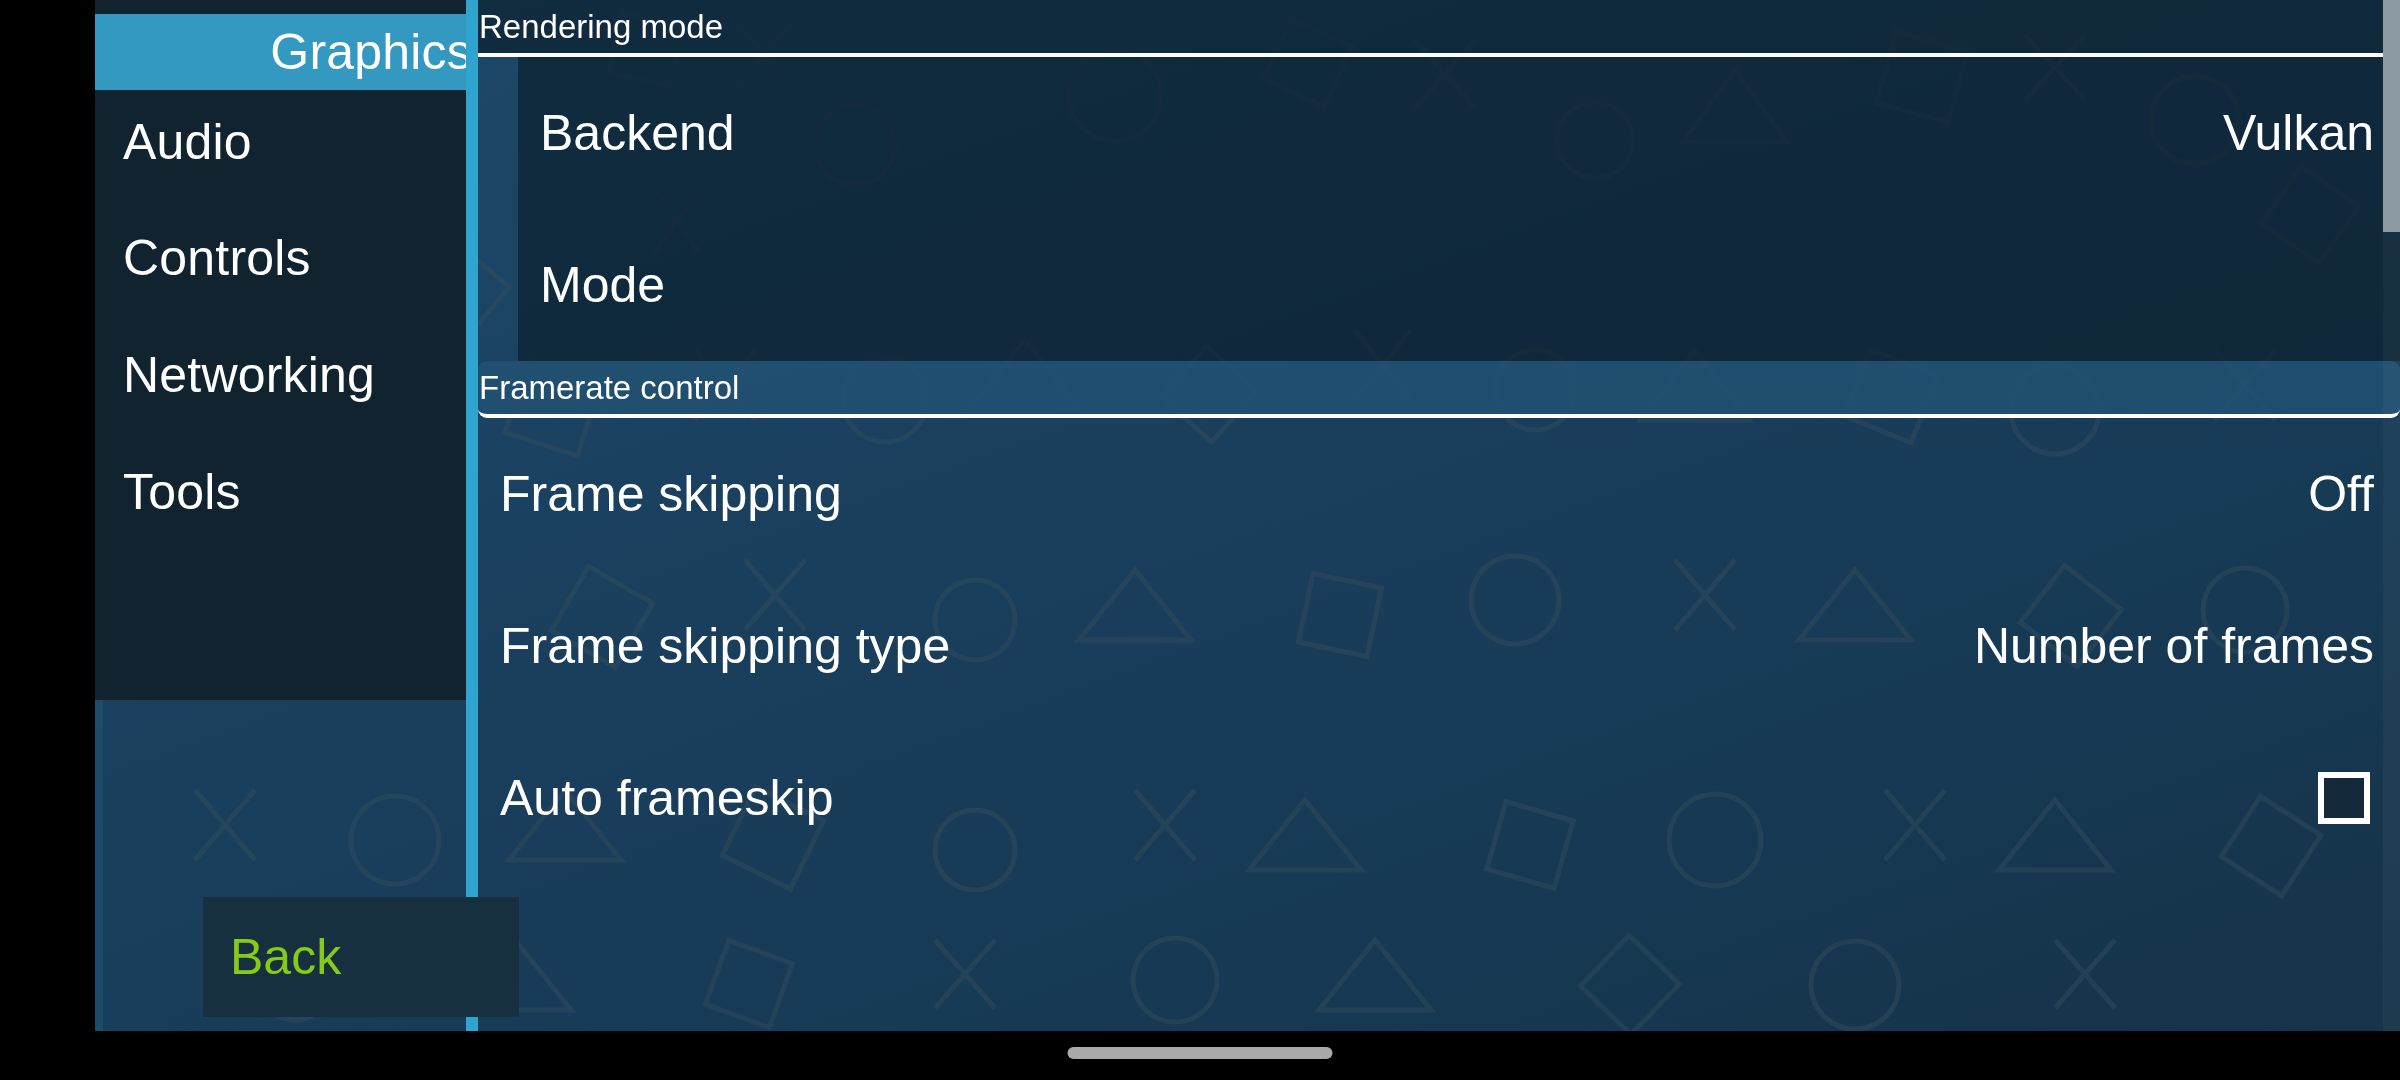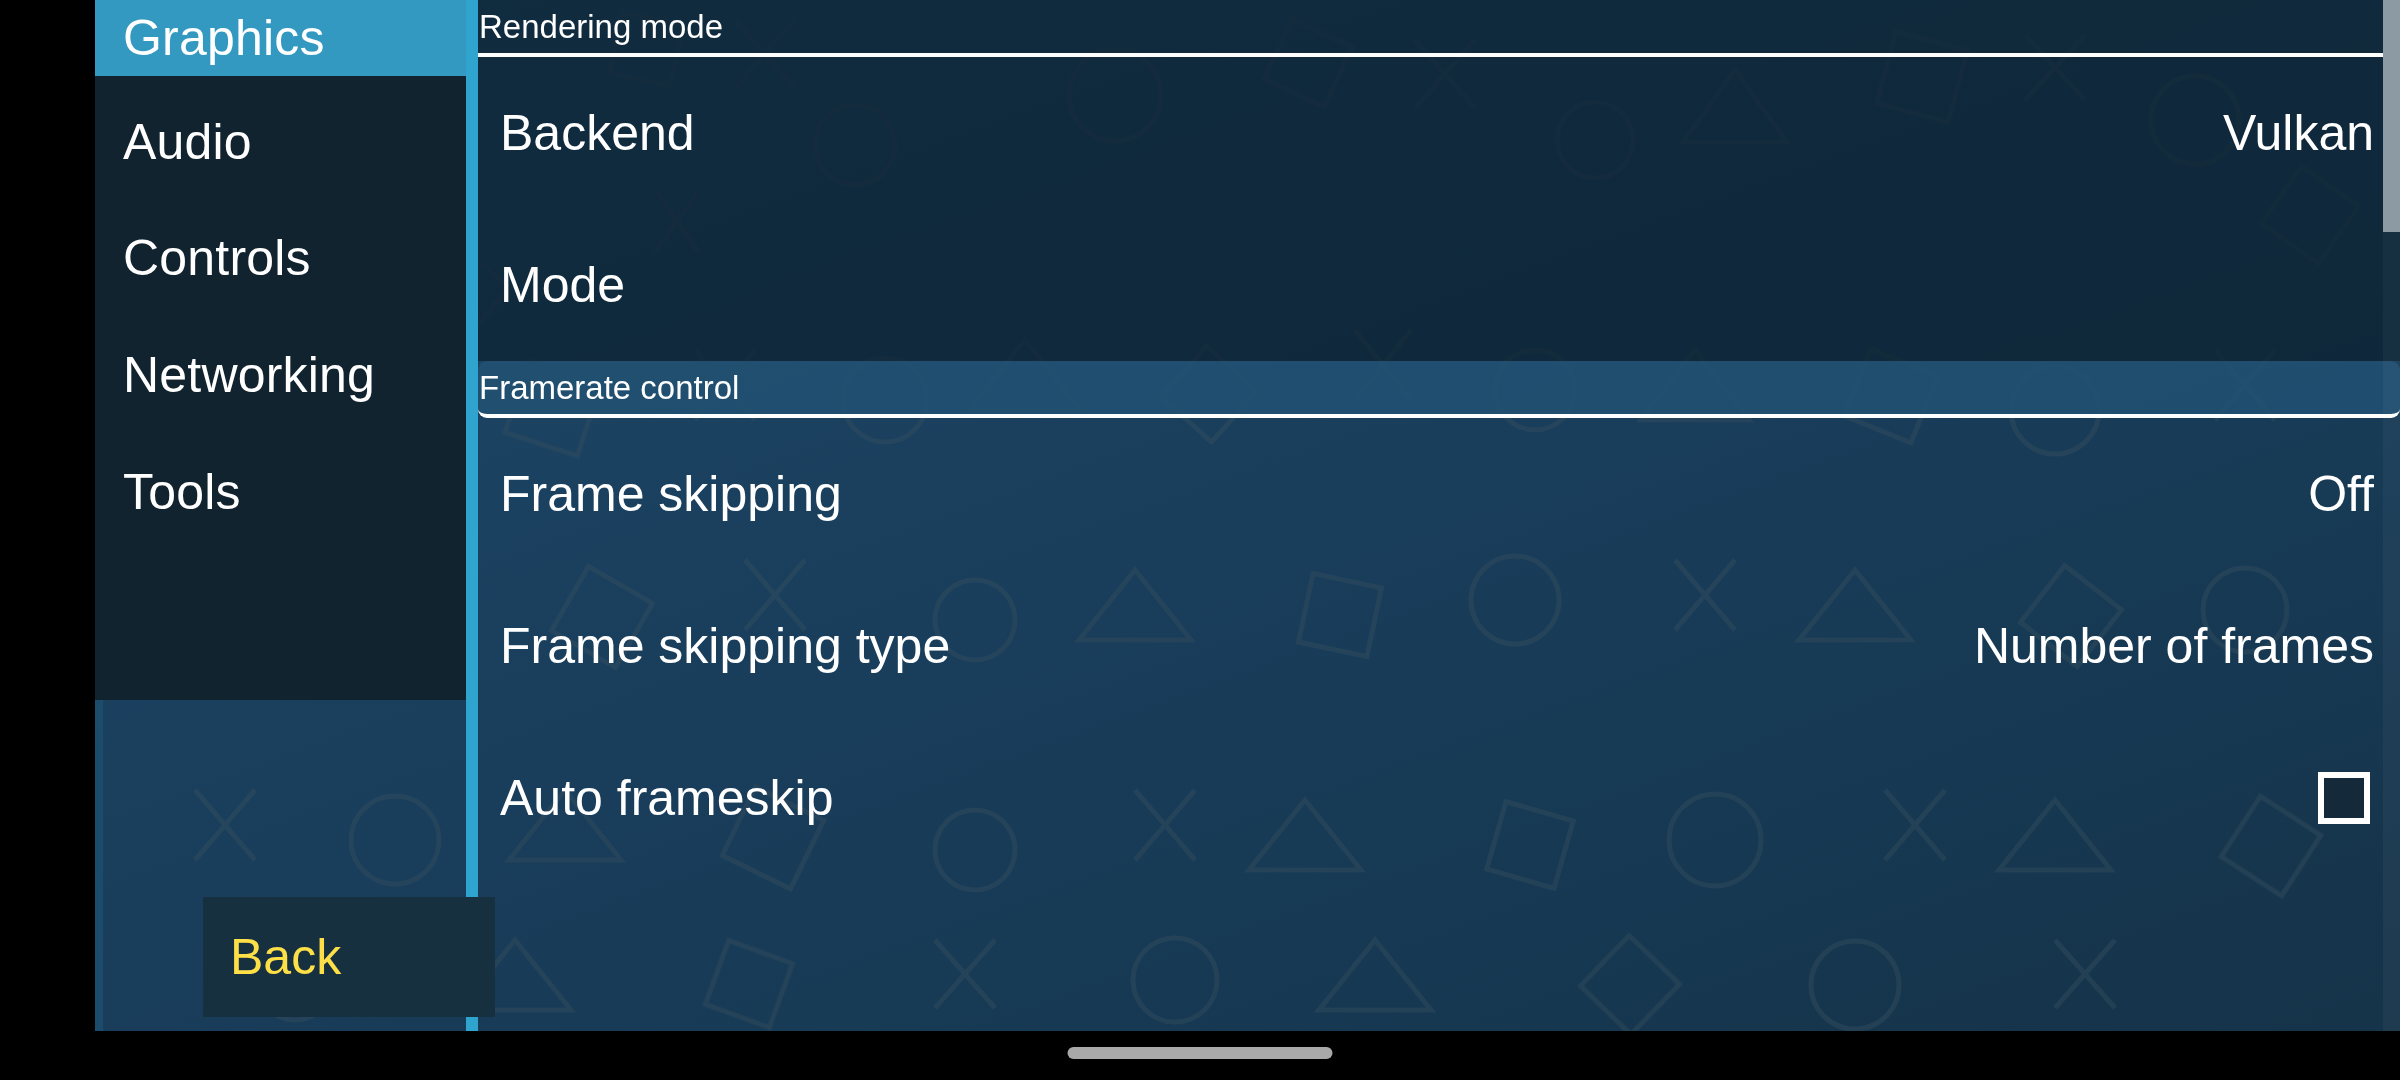--- a/index.html
+++ b/index.html
@@ -90,28 +90,28 @@
     left: 0;
     width: 377px;
     padding-left: 28px;
   }
 
   
   .back-button {
     position: absolute;
     left: 108px;
     top: 897px;
-    width: 292px;
+    width: 316px;
     height: 120px;
     background: #17303f;
     display: flex;
     align-items: center;
     padding-left: 27px;
     box-sizing: border-box;
-    color: #fde047;
+    color: #84cc16;
     font-size: 50px;
     z-index: 7;
   }
 
   
   .content {
     position: absolute;
     left: 383px; top: 0;
     width: 1922px; height: 1031px;
     overflow: hidden;
@@ -125,21 +125,21 @@
     padding-left: 1px;
     display: flex;
     align-items: center;
     color: #ffffff;
     font-size: 33px;
     border-bottom: 4px solid #ffffff;
   }
   .section-header.dark  { background: rgba(12,33,47,0.72); }
   .section-header.light { background: rgba(33,81,115,0.85); border-radius: 9px; }
 
-  .group-dark  { background: rgba(11,31,45,0.70); }
+  .group-dark  { background: rgba(11,31,45,0.70); margin-left: 40px; }
   .group-light { background: rgba(0,0,0,0.0); }
 
   .setting-row {
     position: relative;
     height: 152px;
     display: flex;
     align-items: center;
     justify-content: space-between;
     box-sizing: border-box;
     padding: 0 26px 0 22px;
@@ -285,21 +285,21 @@
         <rect x="1500" y="950" width="70" height="70" transform="rotate(44 1535 985)"></rect>
         <circle cx="1760" cy="985" r="44"></circle>
         <path d="M1960 940 L2020 1008 M2020 940 L1960 1008"></path>
       </g>
     </svg>
 
     <div class="sidebar">
       <div class="sidebar-edge"></div>
       <div class="sidebar-panel"></div>
 
-      <div class="nav-item selected" style="top:0px;">
+      <div class="nav-item selected" style="top:14px;justify-content:flex-end;">
         <span>Graphics</span>
       </div>
       <div class="nav-item" style="top:104px;">
         <span>Audio</span>
       </div>
       <div class="nav-item" style="top:220px;">
         <span>Controls</span>
       </div>
       <div class="nav-item" style="top:337px;">
         <span>Networking</span>

